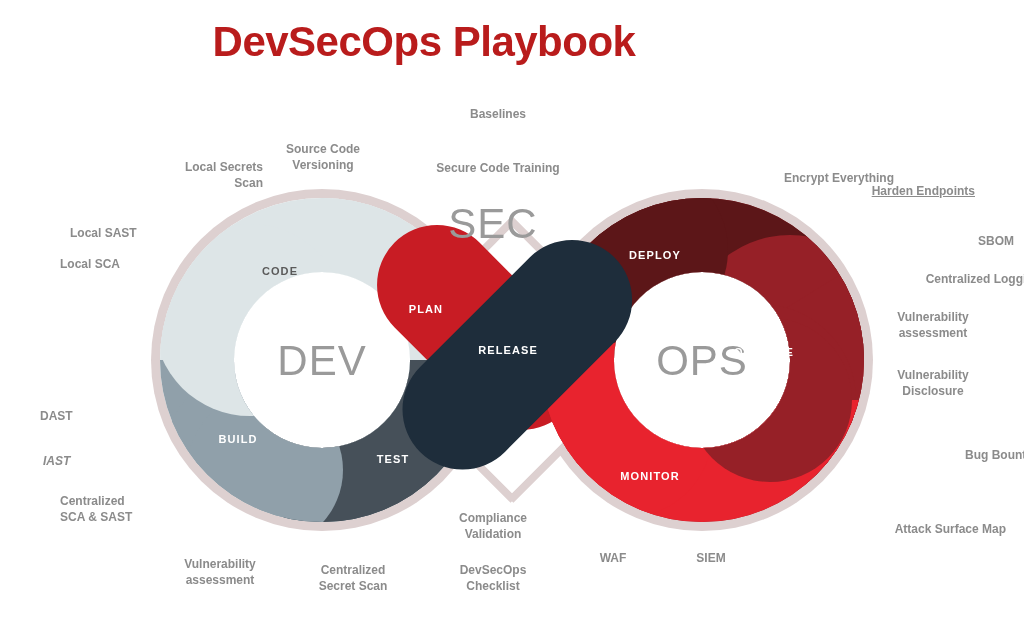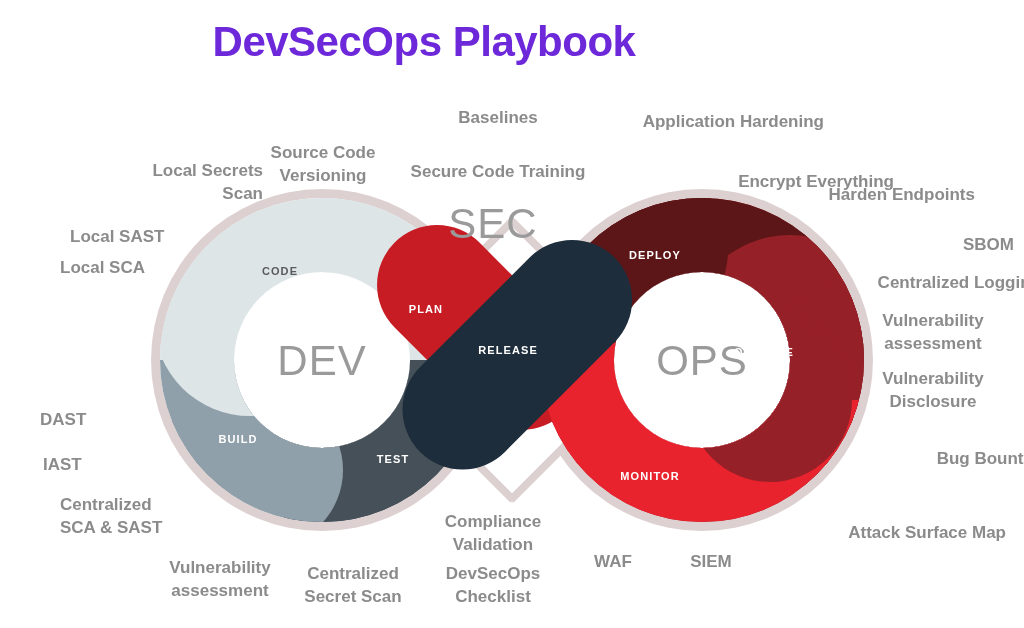--- a/index.html
+++ b/index.html
@@ -17,36 +17,36 @@
   }
 
   #page-title {
     position: absolute;
     left: 0;
     top: 18px;
     width: 848px;
     text-align: center;
     font-size: 42px;
     font-weight: bold;
-    color: #6d28d9;
+    color: #b91c1c;
     letter-spacing: -0.5px;
   }
 
   #diagram-stage {
     position: absolute;
     left: 0;
     top: 0;
     width: 1024px;
     height: 628px;
   }
 
   .annotation {
     position: absolute;
     color: #8b8b8b;
-    font-size: 17px;
+    font-size: 12px;
     font-weight: 600;
     line-height: 1.33;
     white-space: pre-line;
   }
   .ann-left   { text-align: right; }
   .ann-right  { text-align: left; }
   .ann-center { text-align: center; }
 
   svg { display: block; }
 
@@ -184,28 +184,27 @@
   </svg>
 
   <div class="annotation ann-right" style="left:133px; top:160px; width:130px; text-align:right;">Local Secrets
 Scan</div>
   <div class="annotation ann-center" style="left:258px; top:142px; width:130px;">Source Code
 Versioning</div>
 
   <div class="annotation ann-center" style="left:398px; top:107px; width:200px;">Baselines</div>
   <div class="annotation ann-center" style="left:398px; top:161px; width:200px;">Secure Code Training</div>
 
-  <div class="annotation ann-left" style="left:594px; top:111px; width:230px;">Application Hardening</div>
   <div class="annotation ann-left" style="left:664px; top:151px; width:230px;margin-top:20px;">Encrypt Everything</div>
-  <div class="annotation ann-left" style="left:745px; top:184px; width:230px;">Harden Endpoints</div>
+  <div class="annotation ann-left" style="left:745px; top:184px; width:230px;text-decoration:underline;">Harden Endpoints</div>
 
   <div class="annotation ann-right" style="left:70px; top:226px; width:125px;">Local SAST</div>
   <div class="annotation ann-right" style="left:60px; top:257px; width:120px;">Local SCA</div>
   <div class="annotation ann-right" style="left:40px; top:409px; width:95px;">DAST</div>
-  <div class="annotation ann-right" style="left:43px; top:454px; width:95px;">IAST</div>
+  <div class="annotation ann-right" style="left:43px; top:454px; width:95px;font-style:italic;">IAST</div>
   <div class="annotation ann-right" style="left:60px; top:494px; width:140px;">Centralized
 SCA &amp; SAST</div>
 
   <div class="annotation ann-left" style="left:814px; top:234px; width:200px;">SBOM</div>
   <div class="annotation ann-left" style="left:841px; top:272px; width:200px;">Centralized Logging</div>
   <div class="annotation ann-center" style="left:858px; top:310px; width:150px;">Vulnerability
 assessment</div>
   <div class="annotation ann-center" style="left:858px; top:368px; width:150px;">Vulnerability
 Disclosure</div>
   <div class="annotation ann-left" style="left:833px; top:448px; width:200px;">Bug Bounty</div>

